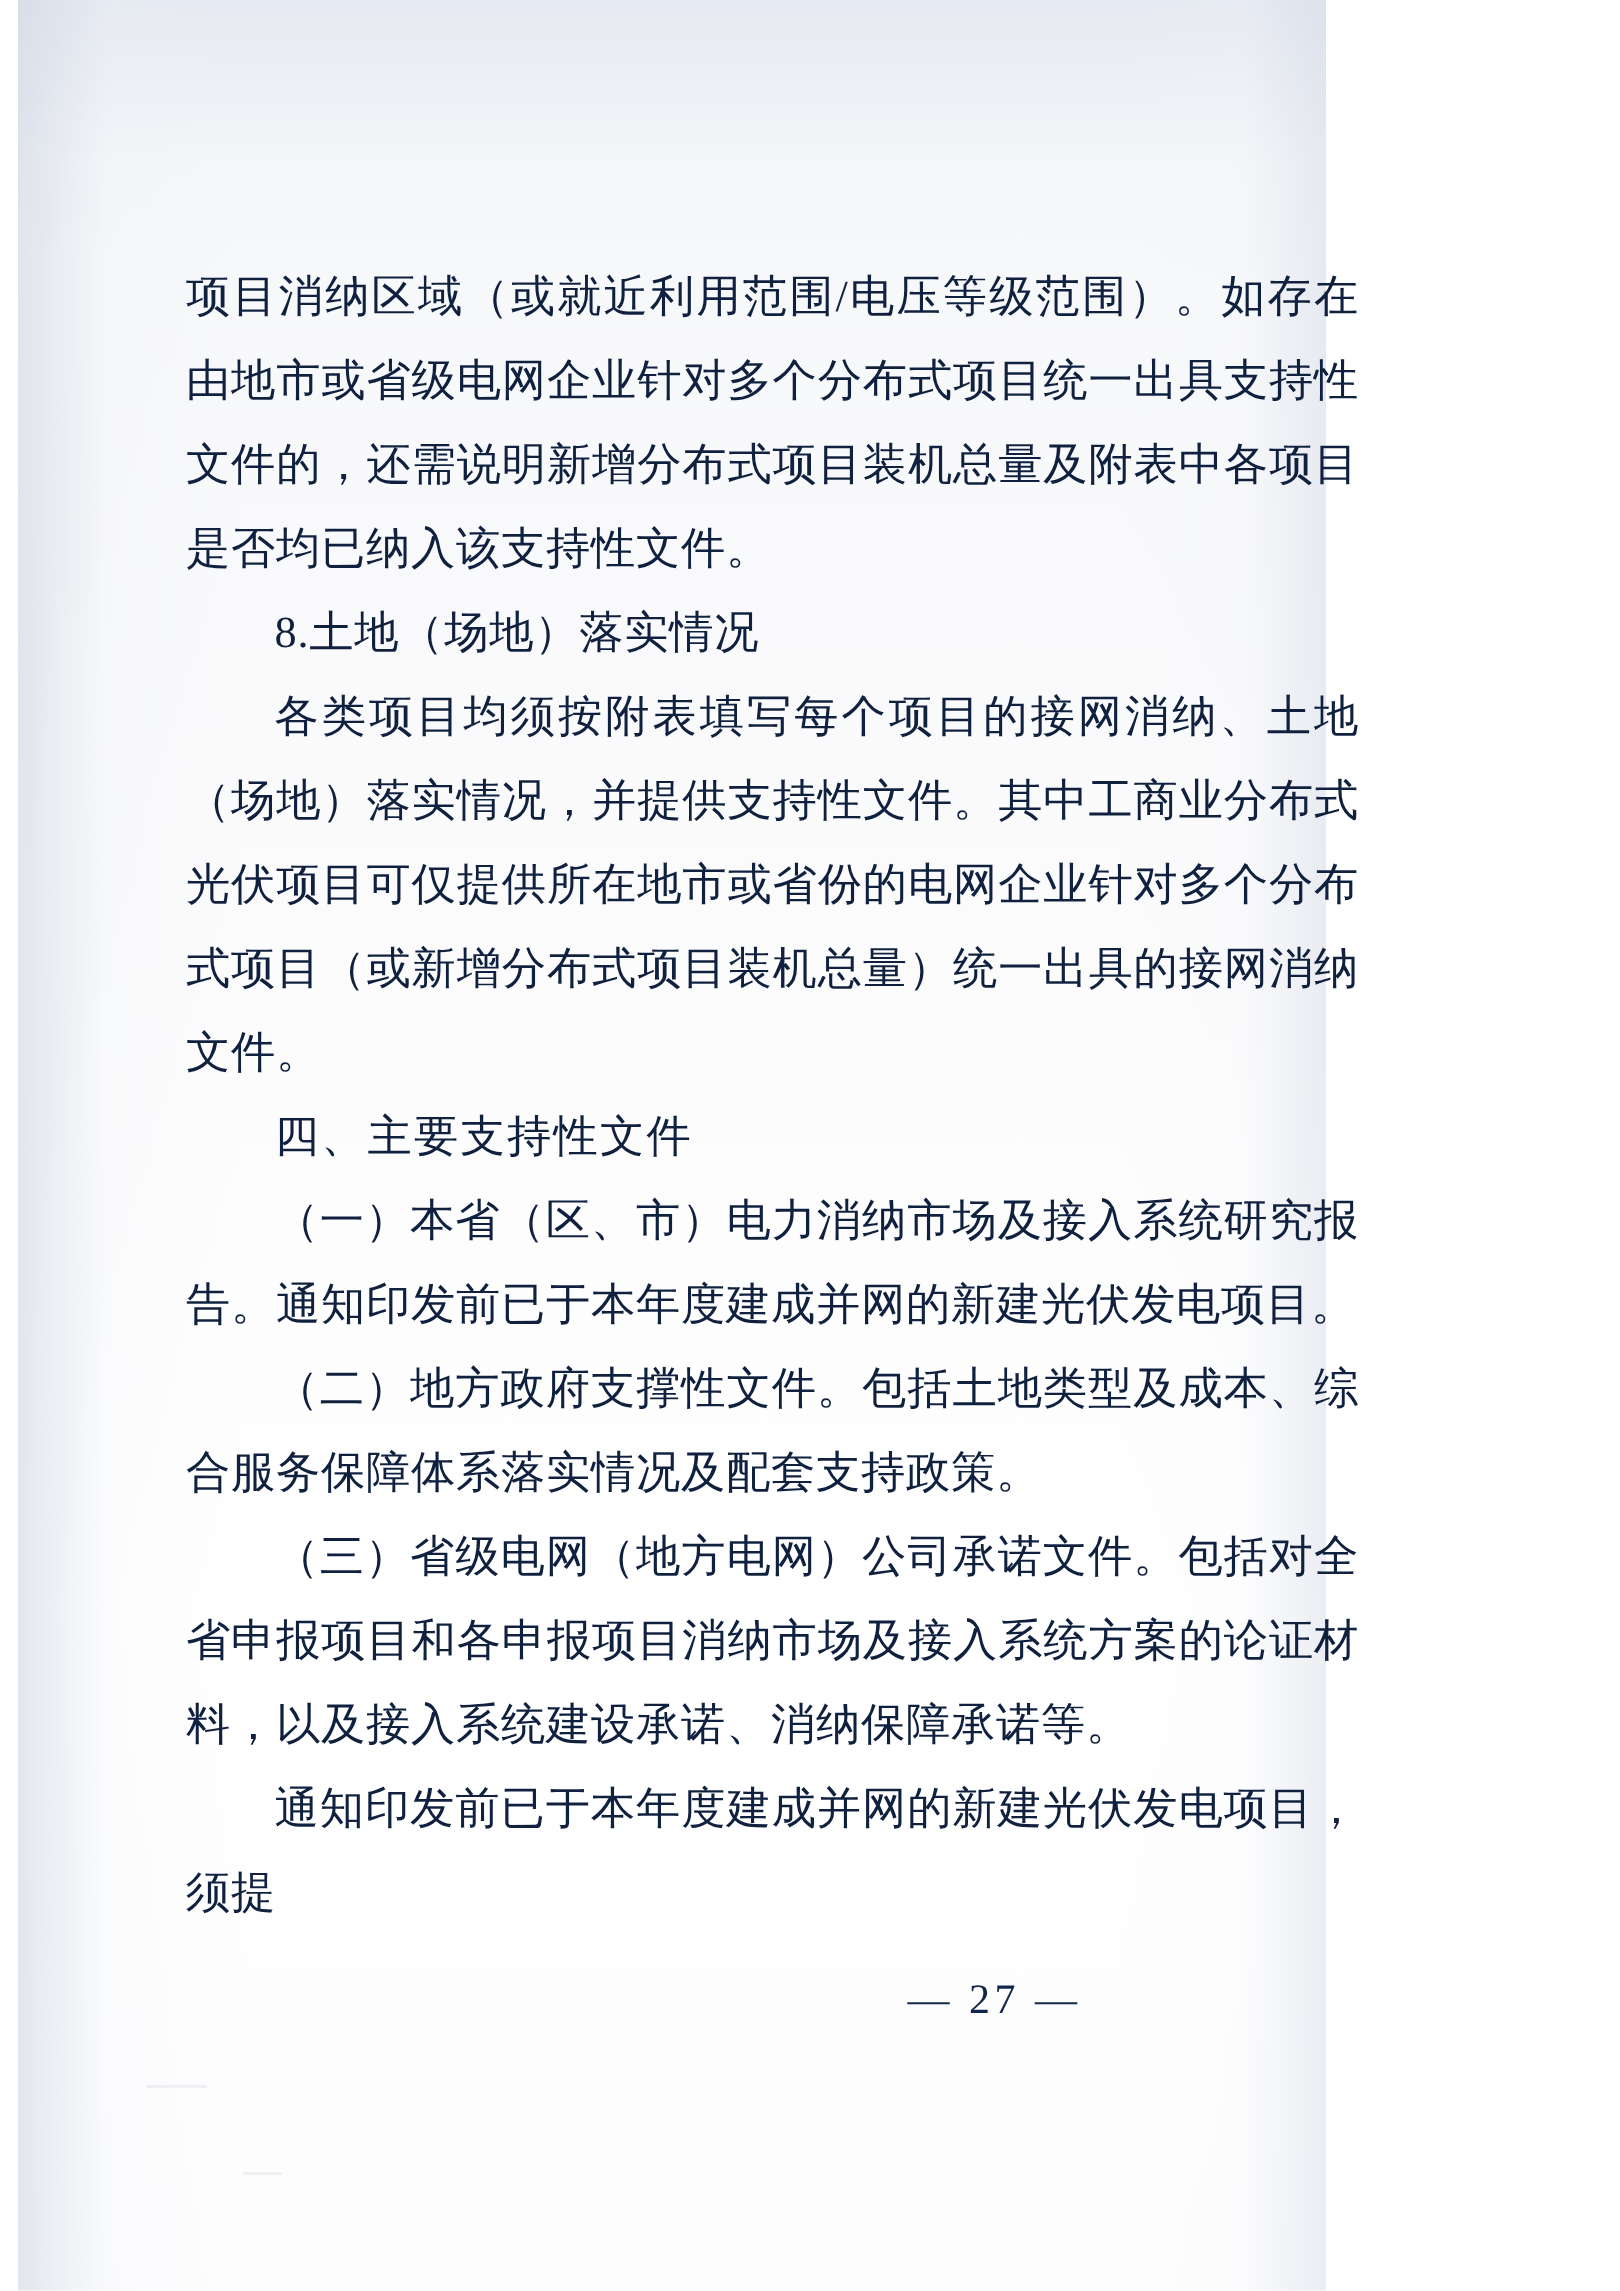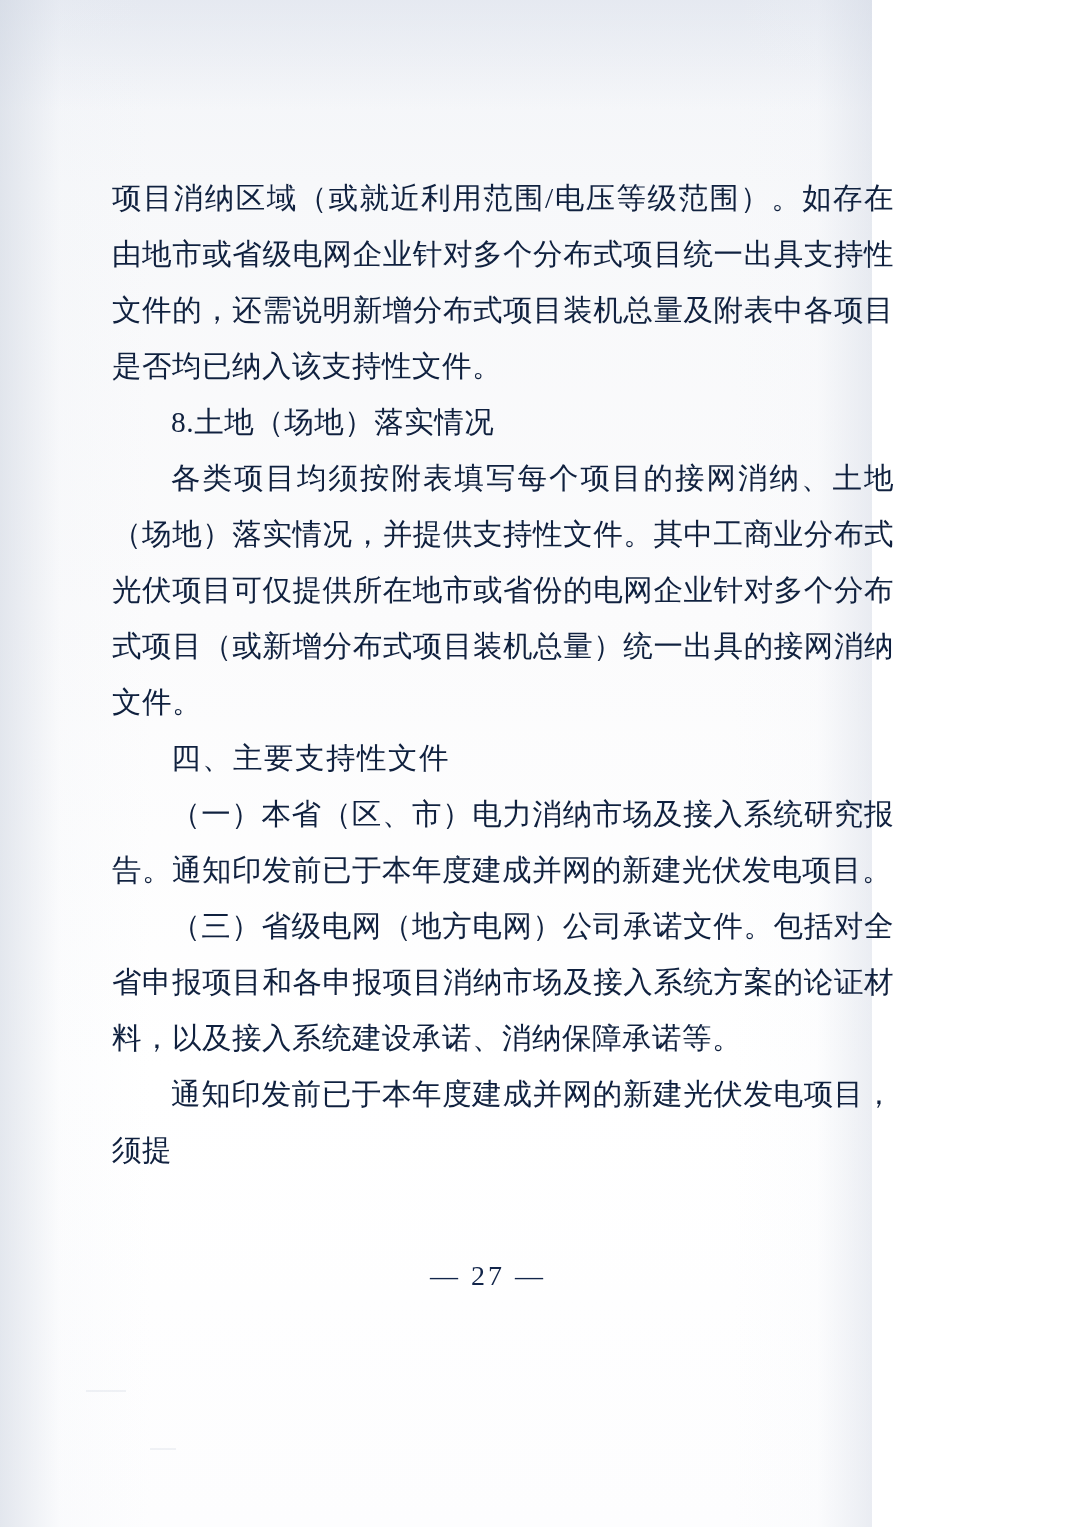--- a/index.html
+++ b/index.html
@@ -13,20 +13,21 @@
     font-family: "Liberation Serif", "DejaVu Serif", serif;
     overflow: hidden;
   }
   
   #page {
     position: relative;
     width: 872px;
     height: 1527px;
     background:
       linear-gradient(180deg, #f2f4f8 0%, #f7f8fa 12%, #fbfbfc 40%, #ffffff 70%, #fdfdfe 100%);
+    margin-left: 12px;
   }
   
   #page::before {
     content: "";
     position: absolute;
     inset: 0;
     pointer-events: none;
     background:
       linear-gradient(90deg, rgba(205,212,224,0.55) 0px, rgba(235,239,245,0.18) 60px, rgba(255,255,255,0) 150px),
       linear-gradient(270deg, rgba(210,216,228,0.45) 0px, rgba(240,243,248,0.15) 55px, rgba(255,255,255,0) 140px),
@@ -55,22 +56,22 @@
     font-weight: normal;
     letter-spacing: 1.5px;
   }
   .para + .para {
     margin-top: 0px;
   }
   #folio {
     position: absolute;
     left: 0;
     right: 0;
-    top: 1260px;
-    text-align: left;
+    top: 1318px;
+    text-align: center;
     color: #12254a;
     font-size: 28px;
     letter-spacing: 3px;
     padding-left: 430px;
   }
   
   .speck {
     position: absolute;
     background: rgba(120,140,170,0.10);
     pointer-events: none;
@@ -90,20 +91,21 @@
 
     <p class="para indent">8.土地（场地）落实情况</p>
 
 
     <p class="para indent">各类项目均须按附表填写每个项目的接网消纳、土地（场地）落实情况，并提供支持性文件。其中工商业分布式光伏项目可仅提供所在地市或省份的电网企业针对多个分布式项目（或新增分布式项目装机总量）统一出具的接网消纳文件。</p>
 
     <p class="para heading">四、主要支持性文件</p>
 
     <p class="para indent">（一）本省（区、市）电力消纳市场及接入系统研究报告。通知印发前已于本年度建成并网的新建光伏发电项目。</p>
 
+    <p class="para indent">（二）地方政府支撑性文件。包括土地类型及成本、综合服务保障体系落实情况及配套支持政策。</p>
 
     <p class="para indent">（三）省级电网（地方电网）公司承诺文件。包括对全省申报项目和各申报项目消纳市场及接入系统方案的论证材料，以及接入系统建设承诺、消纳保障承诺等。</p>
 
     <p class="para indent">通知印发前已于本年度建成并网的新建光伏发电项目，须提</p>
 
   </div>
 
   <div id="folio">— 27 —</div>
 
 </div>

